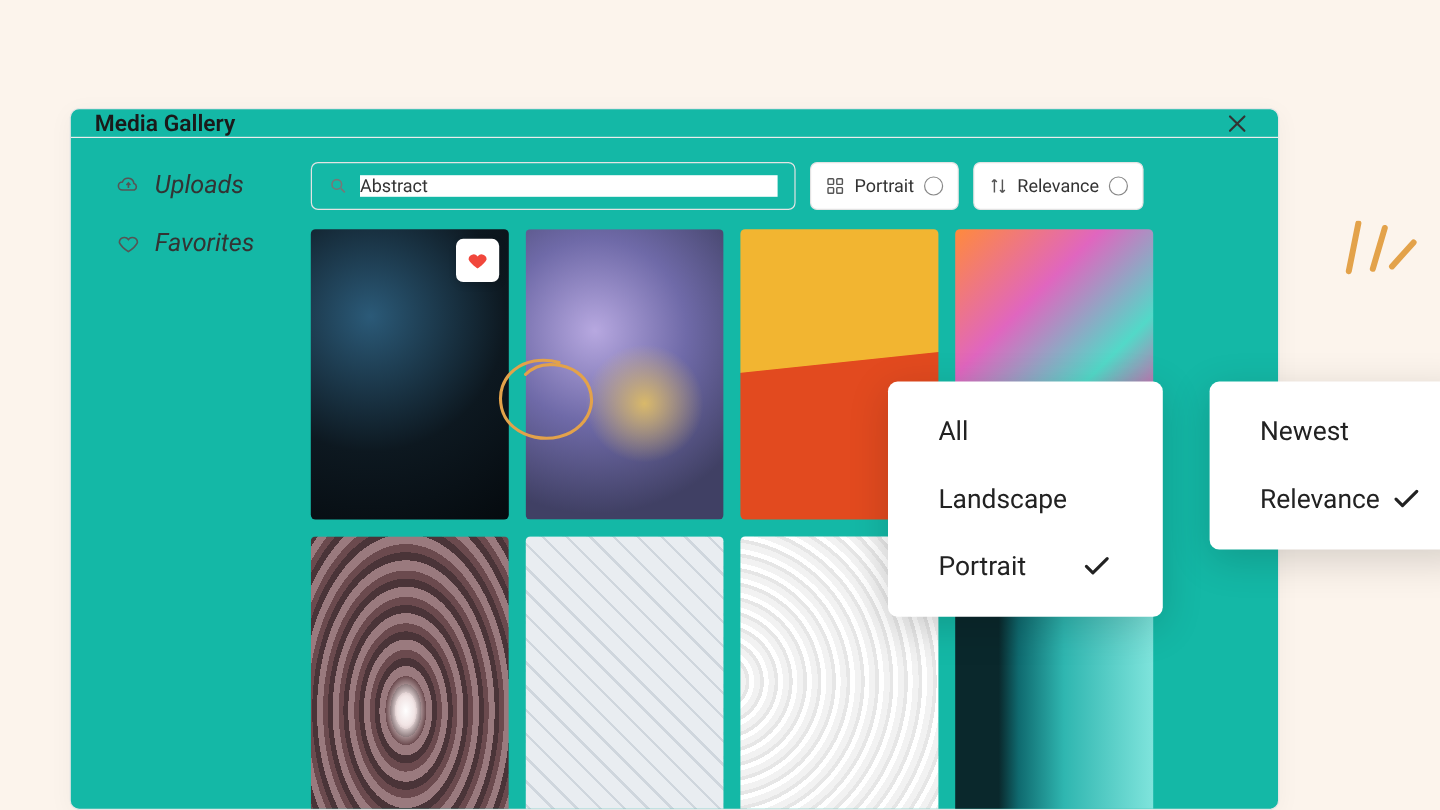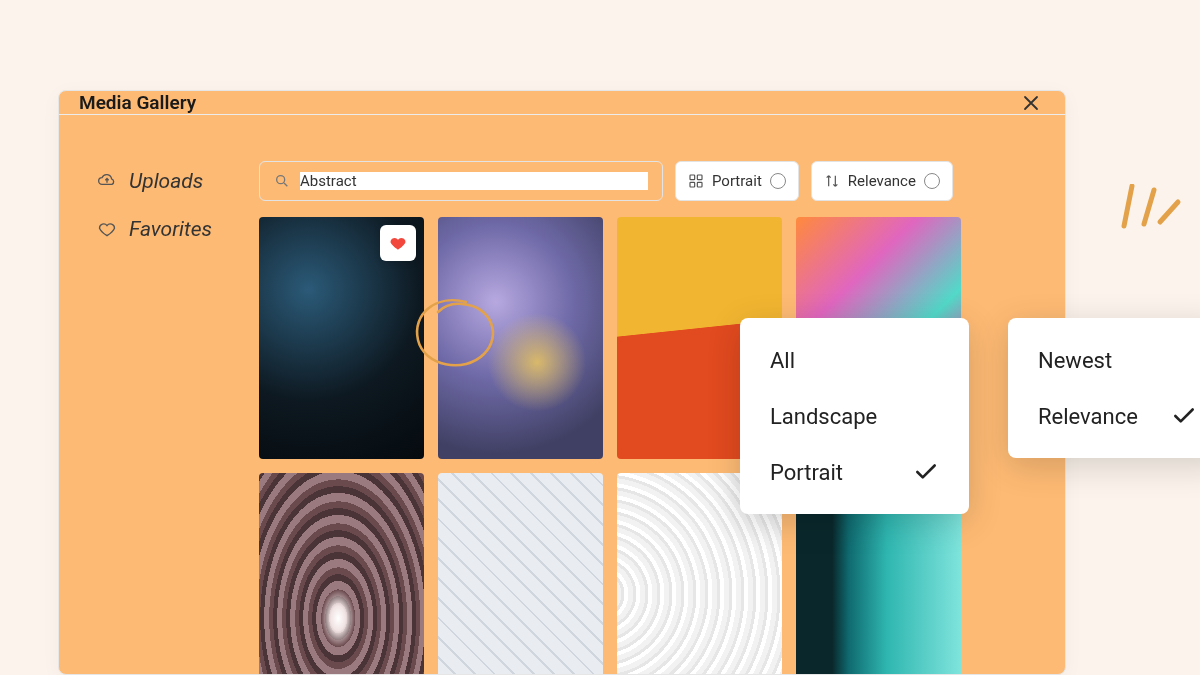--- a/index.html
+++ b/index.html
@@ -2,26 +2,26 @@
 <html><head>
 <meta charset="utf-8">
 <style>
   * { box-sizing: border-box; margin: 0; padding: 0; font-family: -apple-system, BlinkMacSystemFont, "Segoe UI", Roboto, Helvetica, Arial, sans-serif; }
   body { width: 1200px; height: 675px; background: #fcf4ec; overflow: hidden; position: relative; }
 
   .window {
     position: absolute;
     left: 58px; top: 90px;
     width: 1008px; height: 585px;
-    background: #fdba74;
+    background: #14b8a6;
     border: 1px solid #e6e6e6;
     border-radius: 8px;
     box-shadow: 0 4px 20px rgba(0,0,0,0.04);
     overflow: hidden;
-    display: flex; flex-direction: column; gap: 26px;
+    display: flex; flex-direction: column;
   }
 
   .titlebar {
     height: 72px;
     border-bottom: 1px solid #ececec;
     display: flex; align-items: center; justify-content: space-between;
     padding: 0 26px 0 20px;
   }
   .title { font-size: 19px; font-weight: 600; color: #1a1a1a; }
   .close { width: 16px; height: 16px; cursor: pointer; display:flex; align-items:center; justify-content:center; }
@@ -63,21 +63,21 @@
 
   .fav-badge {
     position:absolute; top:8px; right:8px; width:36px; height:36px;
     background:#fff; border-radius:6px; display:flex; align-items:center; justify-content:center;
     box-shadow:0 2px 6px rgba(0,0,0,0.15);
   }
 
   .dropdown {
     position:absolute; background:#fff; border-radius:8px;
     box-shadow: 0 8px 34px rgba(0,0,0,0.16);
-    padding: 14px 4px;
+    padding: 14px 16px;
     z-index: 20;
   }
   .dd-item {
     height: 56px; display:flex; align-items:center; justify-content:space-between;
     padding: 0 26px; font-size: 22px; color:#222; cursor:pointer;
   }
 
   .circle-mark {
     position:absolute; pointer-events:none;
   }

